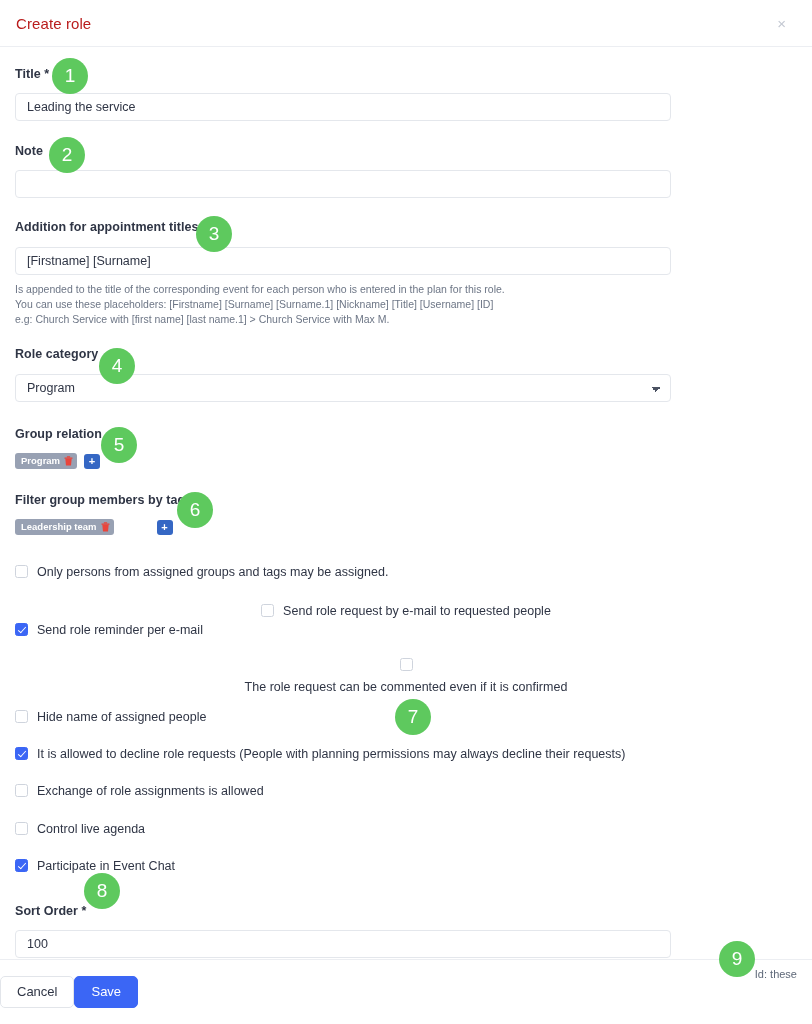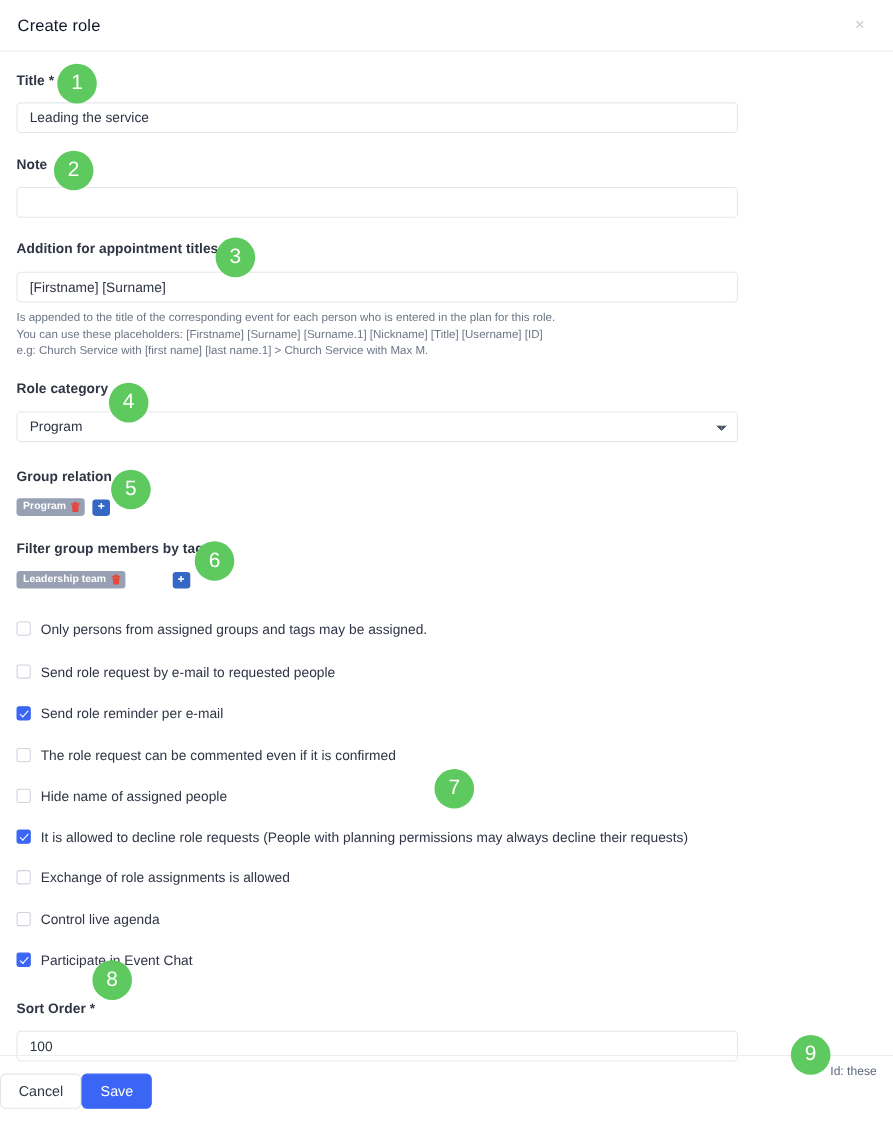--- a/index.html
+++ b/index.html
@@ -22,21 +22,21 @@
   .modal-header {
     position: relative;
     height: 47px;
     border-bottom: 1px solid #eceef2;
     display: flex;
     align-items: center;
     padding: 0 16px 0 16px;
   }
   .modal-title {
     font-size: 15px;
-    color: #0f172a;
+    color: #b91c1c;
     font-weight: 400;
     letter-spacing: .1px;
   }
   .close-icon {
     position: absolute;
     right: 22px;
     top: 50%;
     transform: translateY(-50%);
     font-size: 15px;
     color: #c3c8d2;
@@ -285,29 +285,29 @@
         </span>
         <button class="plus-btn">+</button>
       </div>
     </div>
 
     <div style="margin-top:27px;">
       <div class="check-row" style="margin-bottom:20px;">
         <span class="cb"></span>
         <span class="check-label">Only persons from assigned groups and tags may be assigned.</span>
       </div>
-      <div class="check-row" style="margin-bottom:19px;">
+      <div class="check-row" style="justify-content:center;">
         <span class="cb"></span>
         <span class="check-label">Send role request by e-mail to requested people</span>
       </div>
       <div class="check-row" style="margin-bottom:19px;">
         <span class="cb checked"></span>
         <span class="check-label">Send role reminder per e-mail</span>
       </div>
-      <div class="check-row" style="margin-bottom:18px;">
+      <div class="check-row" style="margin-bottom:30px;flex-direction:column;">
         <span class="cb"></span>
         <span class="check-label">The role request can be commented even if it is confirmed</span>
       </div>
       <div class="check-row" style="margin-bottom:18px;">
         <span class="cb"></span>
         <span class="check-label">Hide name of assigned people</span>
       </div>
       <div class="check-row" style="margin-bottom:18px;">
         <span class="cb checked"></span>
         <span class="check-label">It is allowed to decline role requests (People with planning permissions may always decline their requests)</span>

